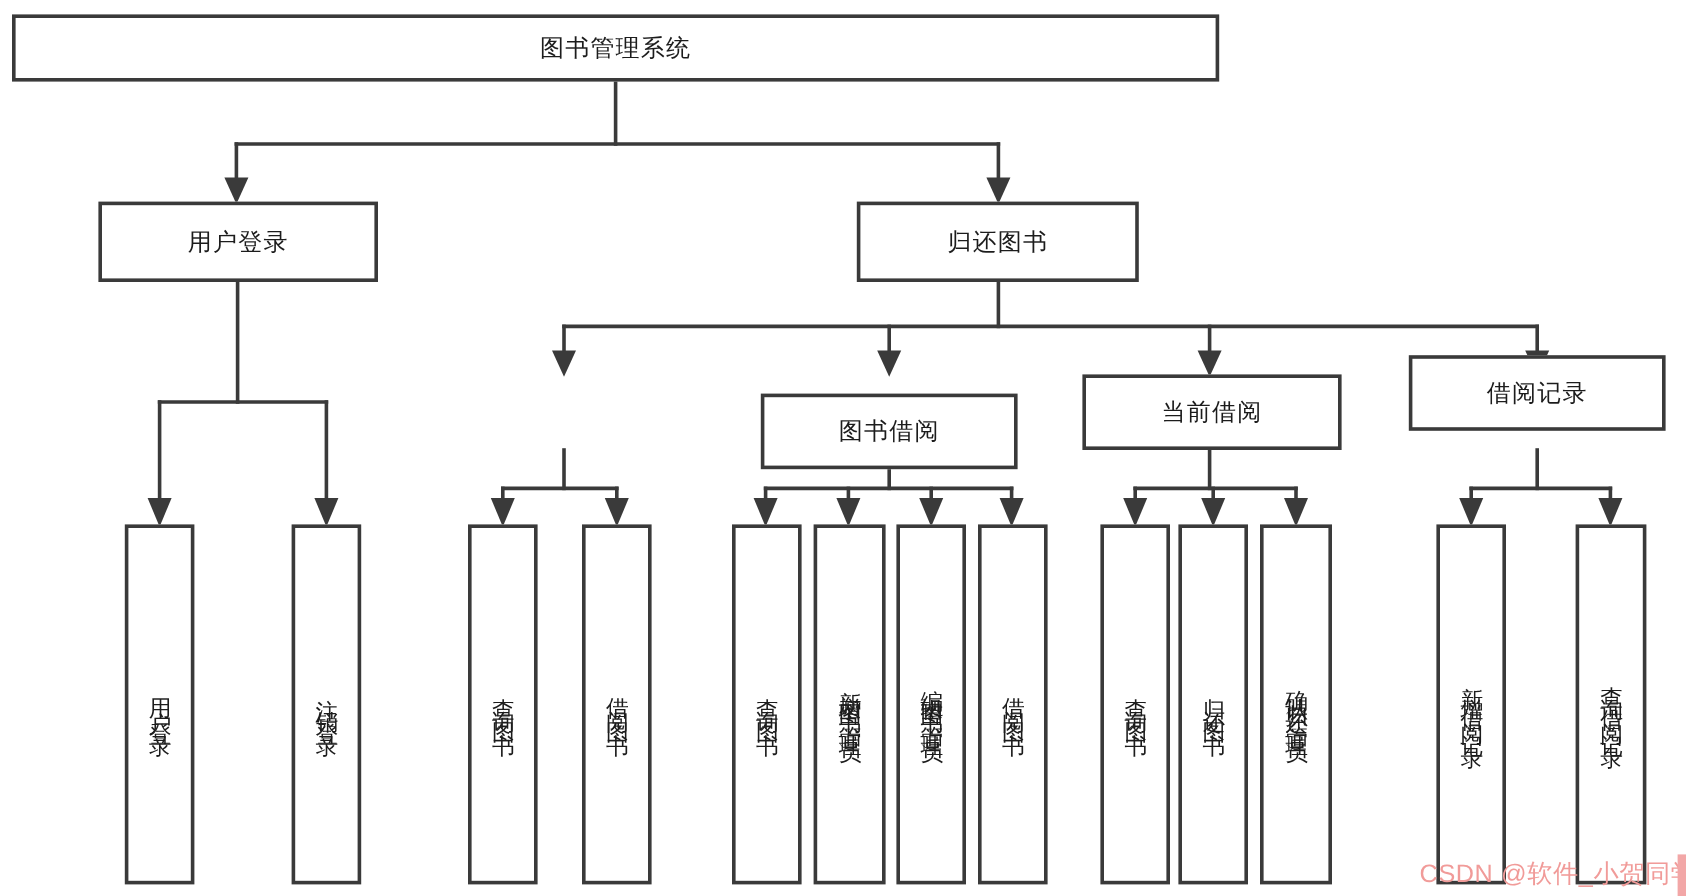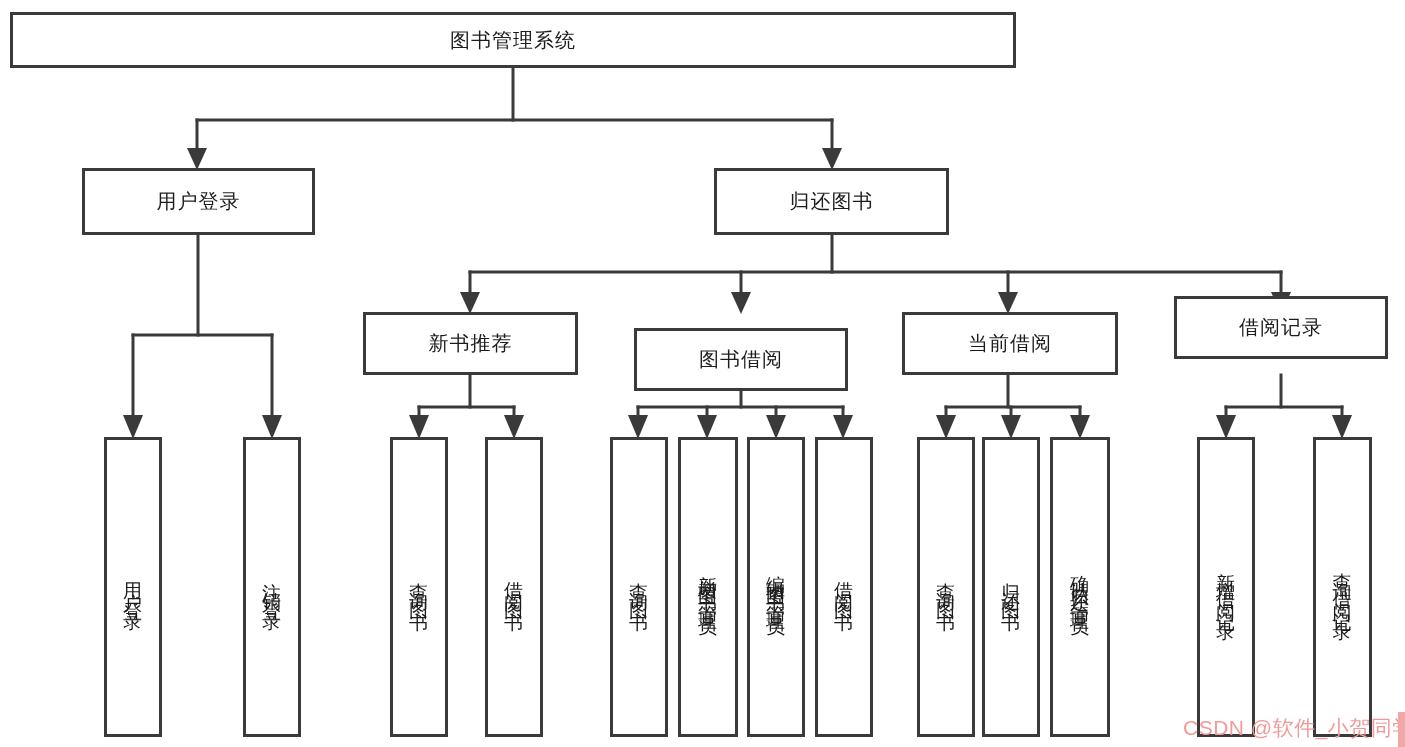--- a/index.html
+++ b/index.html
@@ -113,23 +113,20 @@
     <span>图书管理系统</span>
   </div>
 
   <div class="hbox" style="left:82px;top:168px;width:233px;height:67px">
     <span>用户登录</span>
   </div>
   <div class="hbox" style="left:714px;top:168px;width:235px;height:67px">
     <span>归还图书</span>
   </div>
 
-  <div class="hbox" style="left:363px;top:312px;width:215px;height:63px">
-    <span>新书推荐</span>
-  </div>
   <div class="hbox" style="left:634px;top:328px;width:214px;height:63px">
     <span>图书借阅</span>
   </div>
   <div class="hbox" style="left:902px;top:312px;width:216px;height:63px">
     <span>当前借阅</span>
   </div>
   <div class="hbox" style="left:1174px;top:296px;width:214px;height:63px">
     <span>借阅记录</span>
   </div>
 

